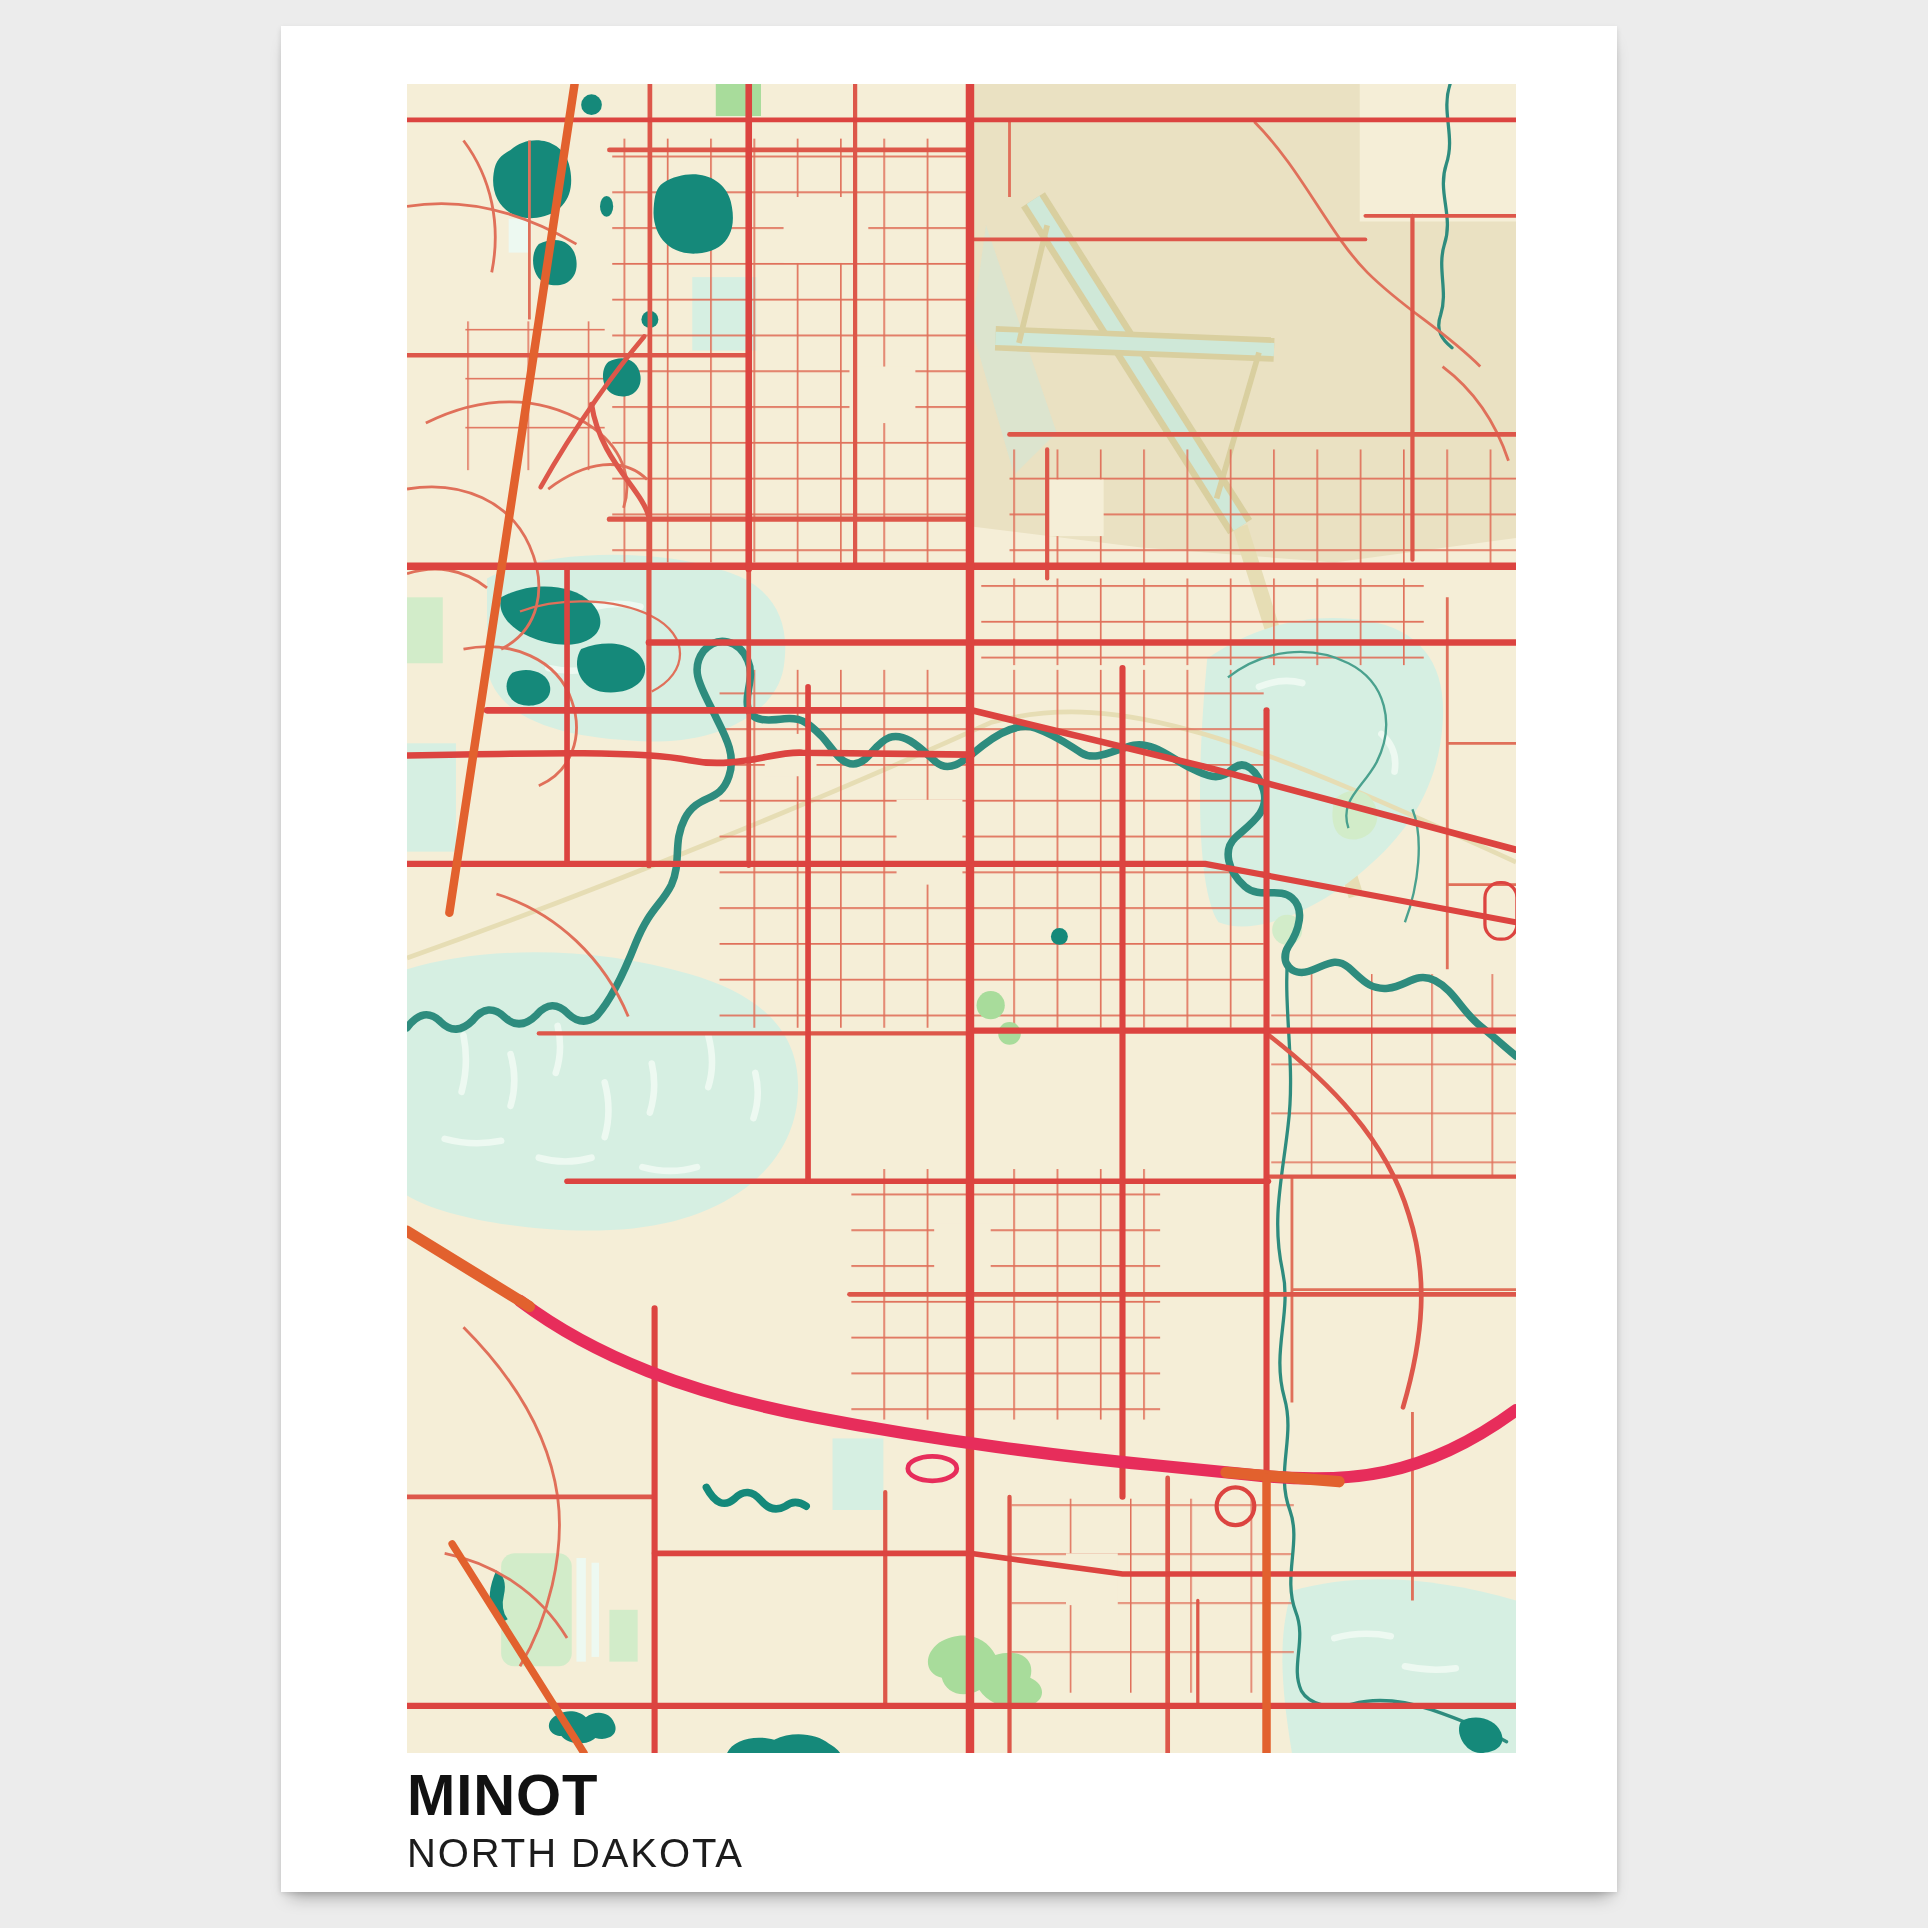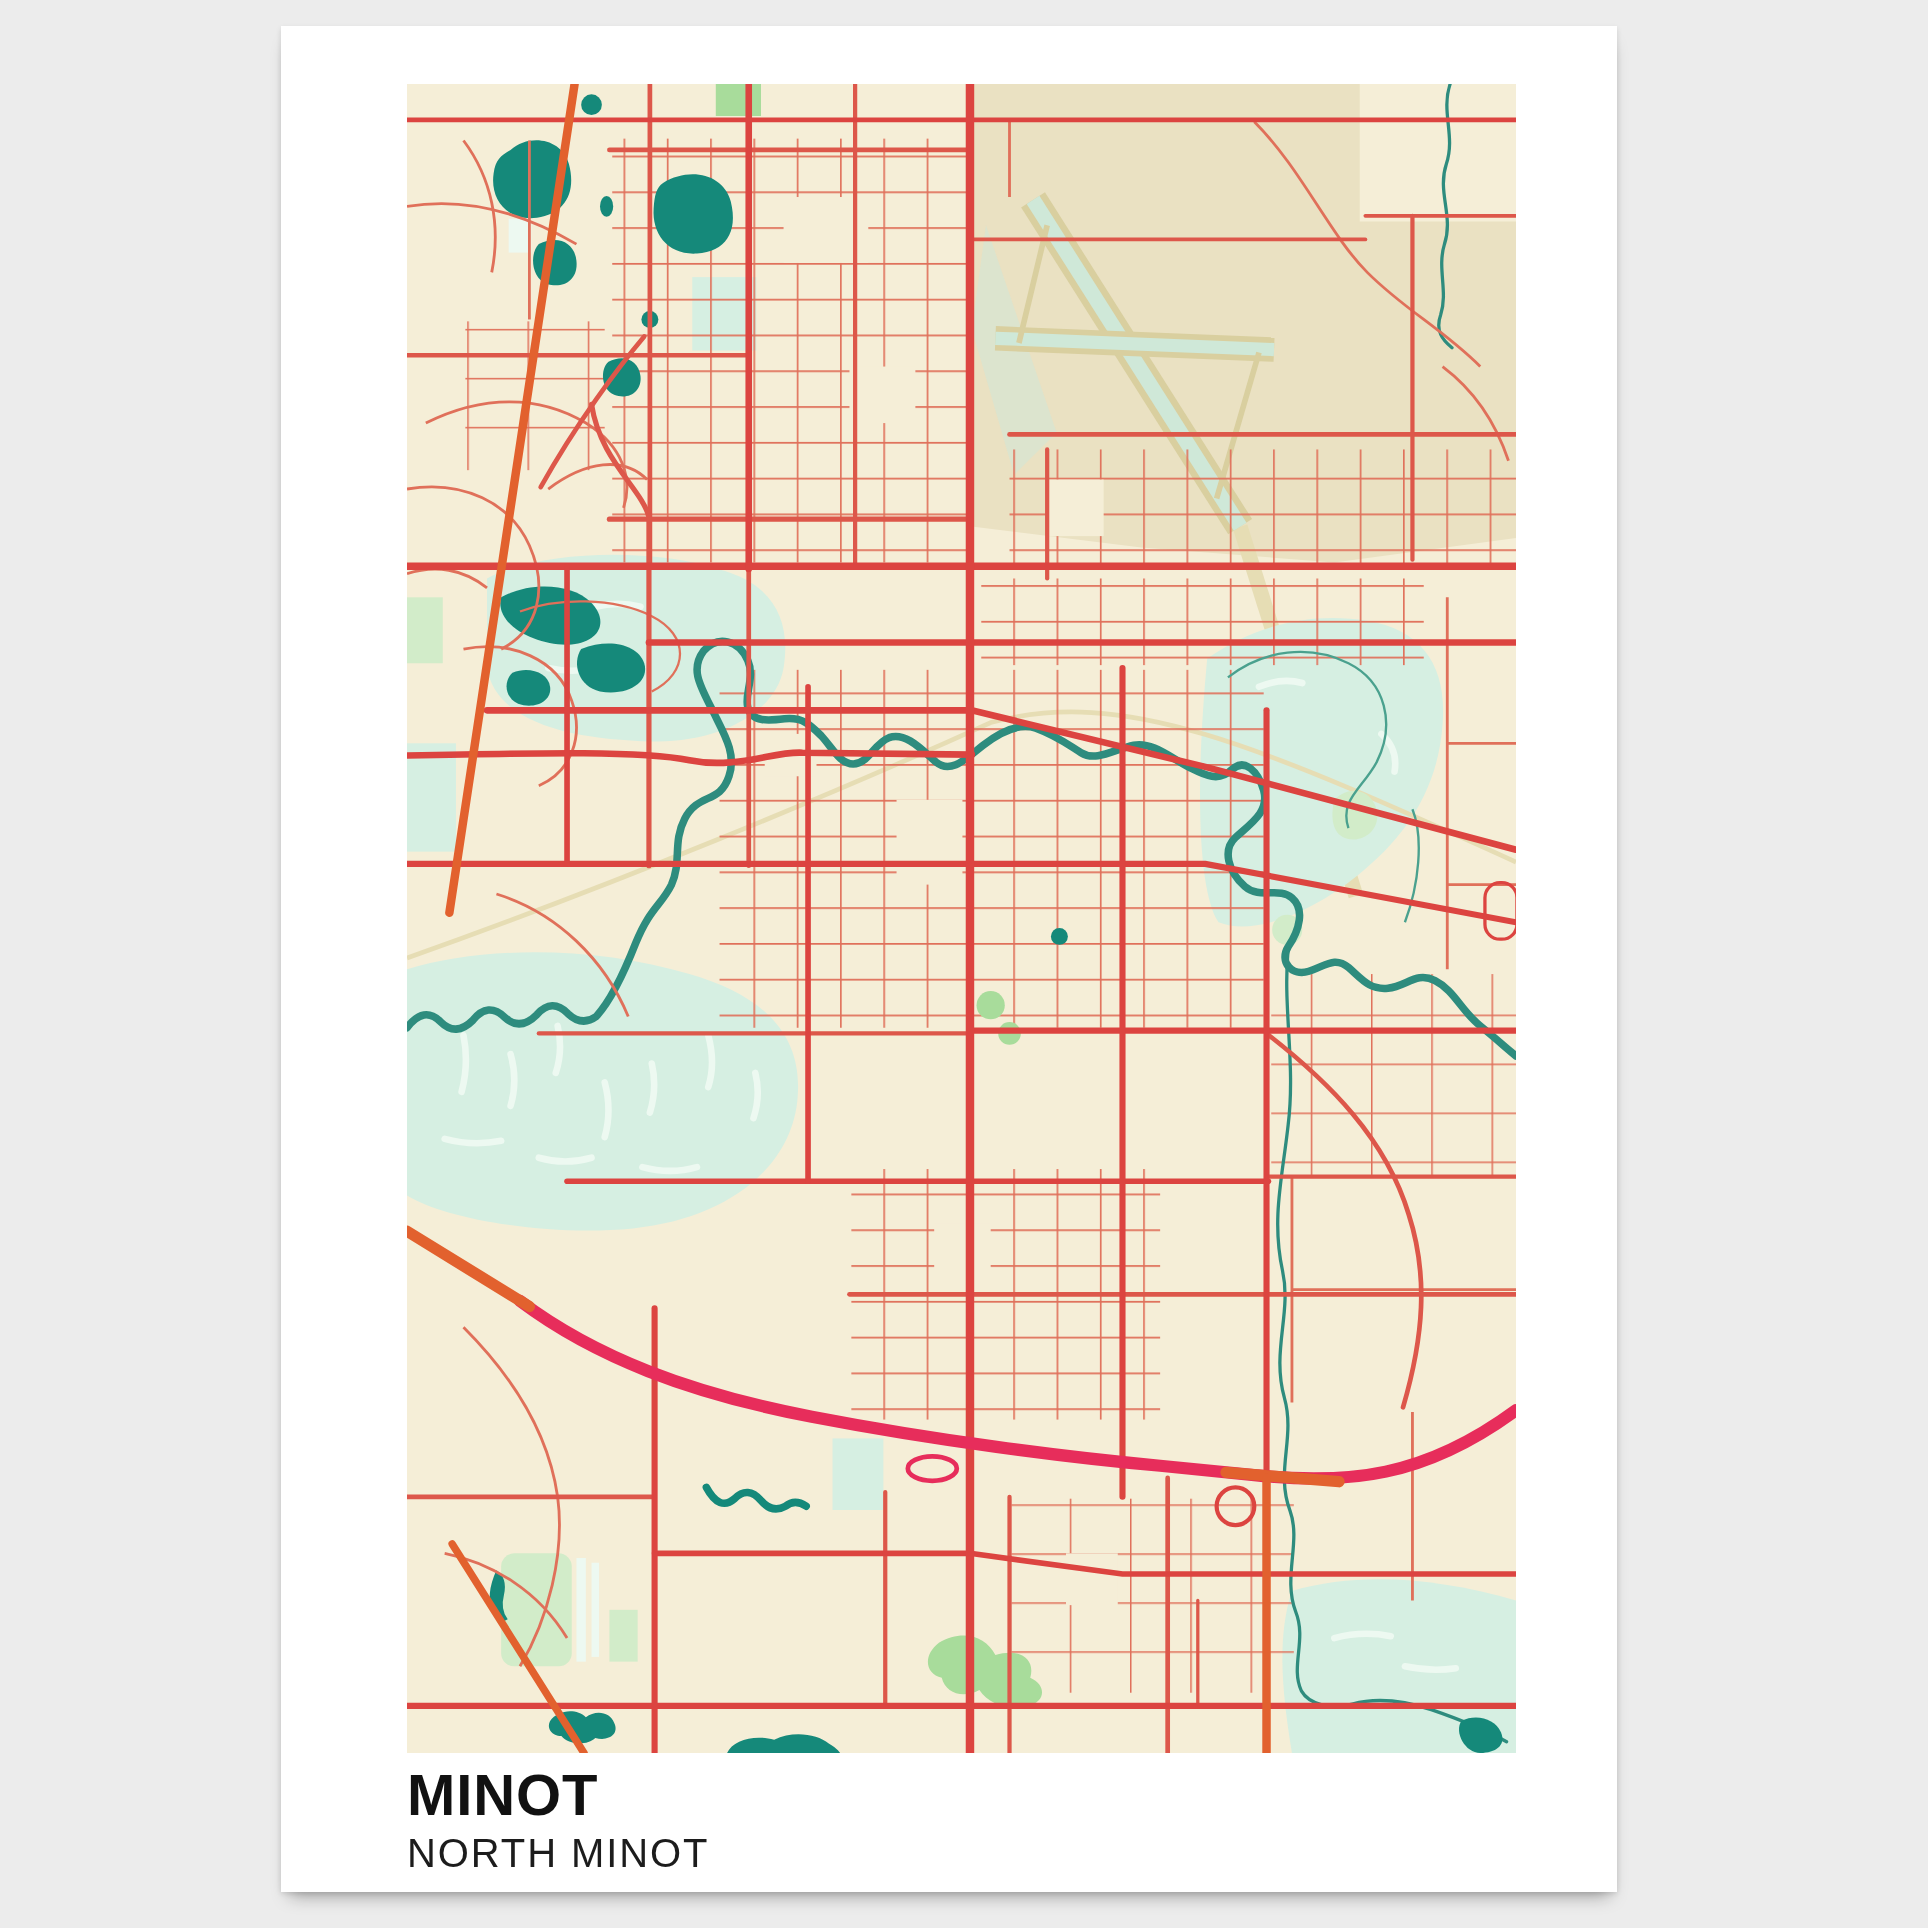--- a/index.html
+++ b/index.html
@@ -228,18 +228,18 @@
           <ellipse cx="558" cy="1470" rx="26" ry="13" fill="none" style="stroke:var(--road-highway)" stroke-width="5"></ellipse>
           <path d="M178,0 L45,880" style="stroke:var(--road-orange)" stroke-width="9"></path>
           <path d="M913,1480 V1772" style="stroke:var(--road-orange)" stroke-width="9"></path>
           <path d="M48,1550 L188,1772" style="stroke:var(--road-orange)" stroke-width="8"></path>
         </g>
       </svg>
     </div>
 
     <div class="caption">
       <h1>MINOT</h1>
-      <h2>NORTH MINOT</h2>
+      <h2>NORTH DAKOTA</h2>
     </div>
 
   </div>
 </div>
 
 
 </body></html>

